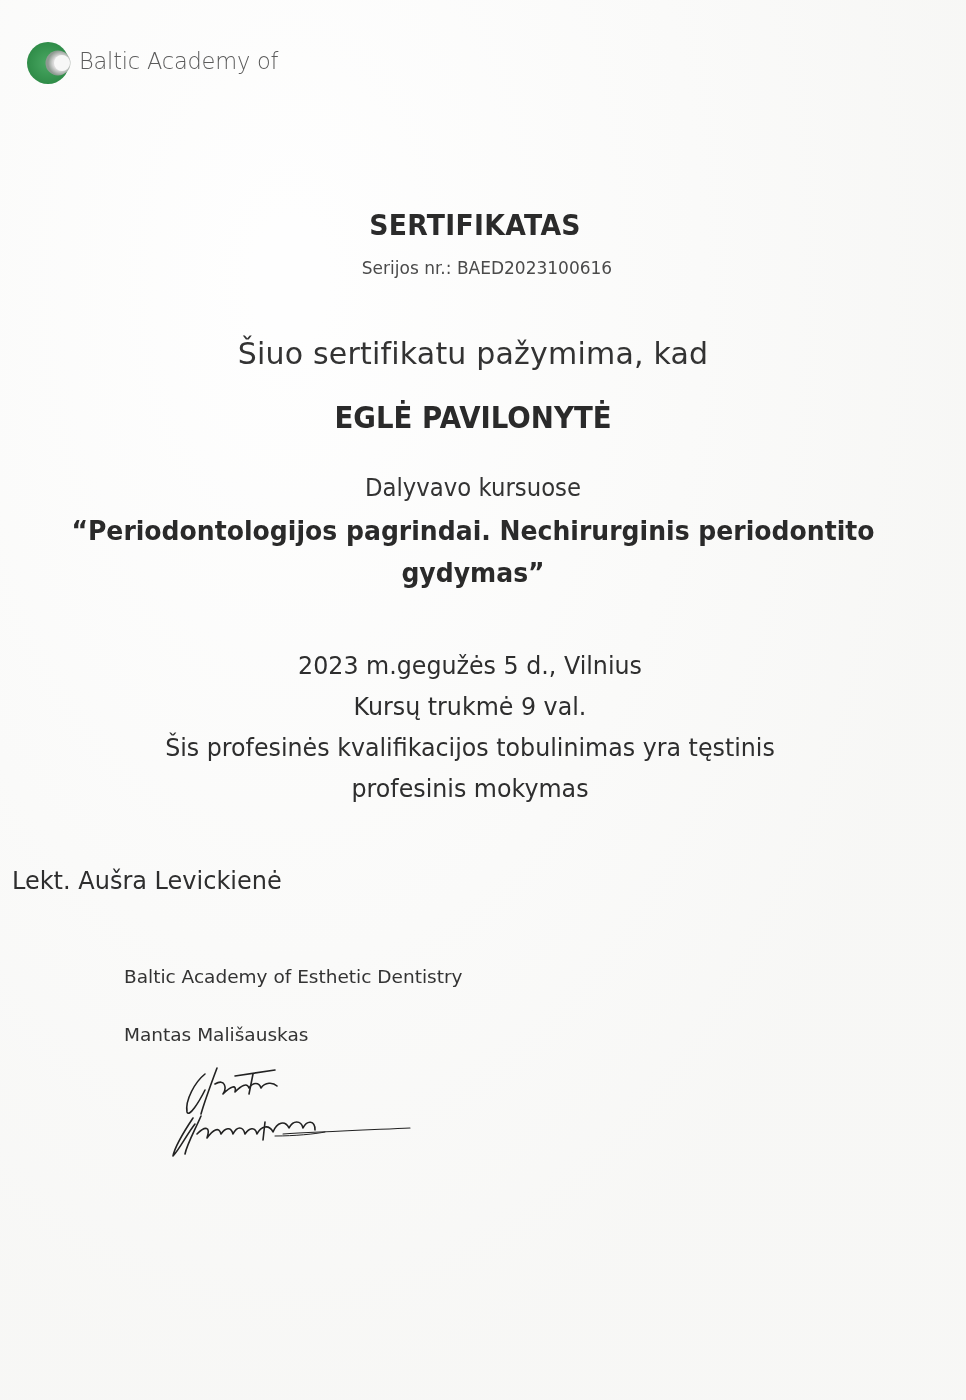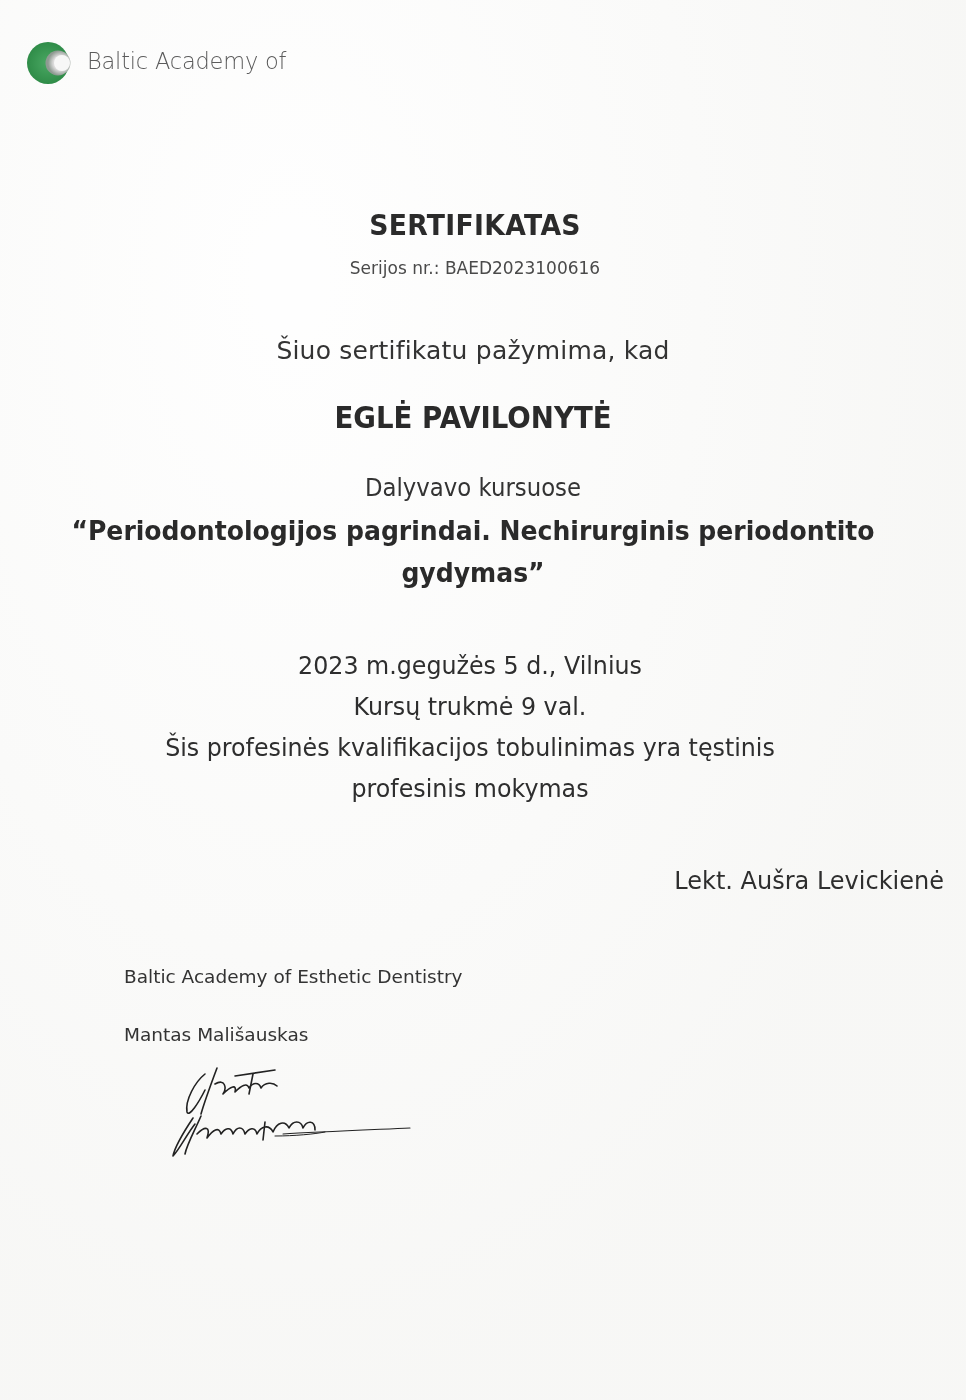--- a/index.html
+++ b/index.html
@@ -22,21 +22,20 @@
         radial-gradient(ellipse at 30% 20%, rgba(255,255,255,0.9), rgba(246,246,244,0.6) 70%),
         #f9f9f8;
     }
     
     .logo {
       position: absolute;
       left: 27px;
       top: 37px;
       display: flex;
       align-items: center;
-      gap: 8px;
     }
     .logo-mark {
       width: 44px;
       height: 44px;
       position: relative;
       margin-right: 8px;
       margin-top: 4px;
     }
     .logo-text {
       font-family: "DejaVu Sans", sans-serif;
@@ -66,28 +65,29 @@
       transform: scaleX(0.92);
     }
     .serial {
       position: absolute;
       left: 0;
       width: 950px;
       top: 258px;
       text-align: center;
       font-size: 17px;
       color: #4a4a4a;
+      padding-left: 12px;
     }
     .intro {
       position: absolute;
       left: 0;
       width: 946px;
       top: 336px;
       text-align: center;
-      font-size: 25px;
+      font-size: 30px;
       color: #333;
       letter-spacing: 0.2px;
     }
     .recipient {
       position: absolute;
       left: 0;
       width: 946px;
       top: 400px;
       text-align: center;
       font-weight: bold;
@@ -128,24 +128,24 @@
       line-height: 41px;
       color: #2e2e2e;
       transform: scaleX(0.95);
       transform-origin: center top;
     }
     .details p {
       margin: 0;
     }
     .lecturer {
       position: absolute;
-      left: 4px;
+      left: 12px;
       width: 940px;
       top: 867px;
-      text-align: right;
+      text-align: left;
       font-size: 24px;
       color: #2e2e2e;
     }
 
     
     .sign-block {
       position: absolute;
       left: 108px;
       top: 940px;
       font-size: 18.5px;

